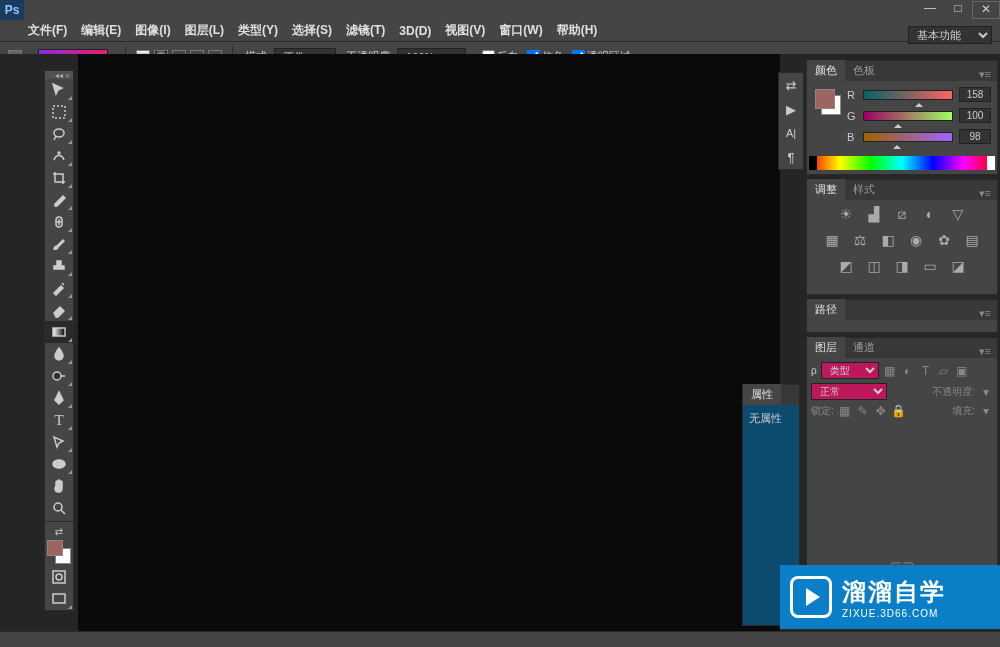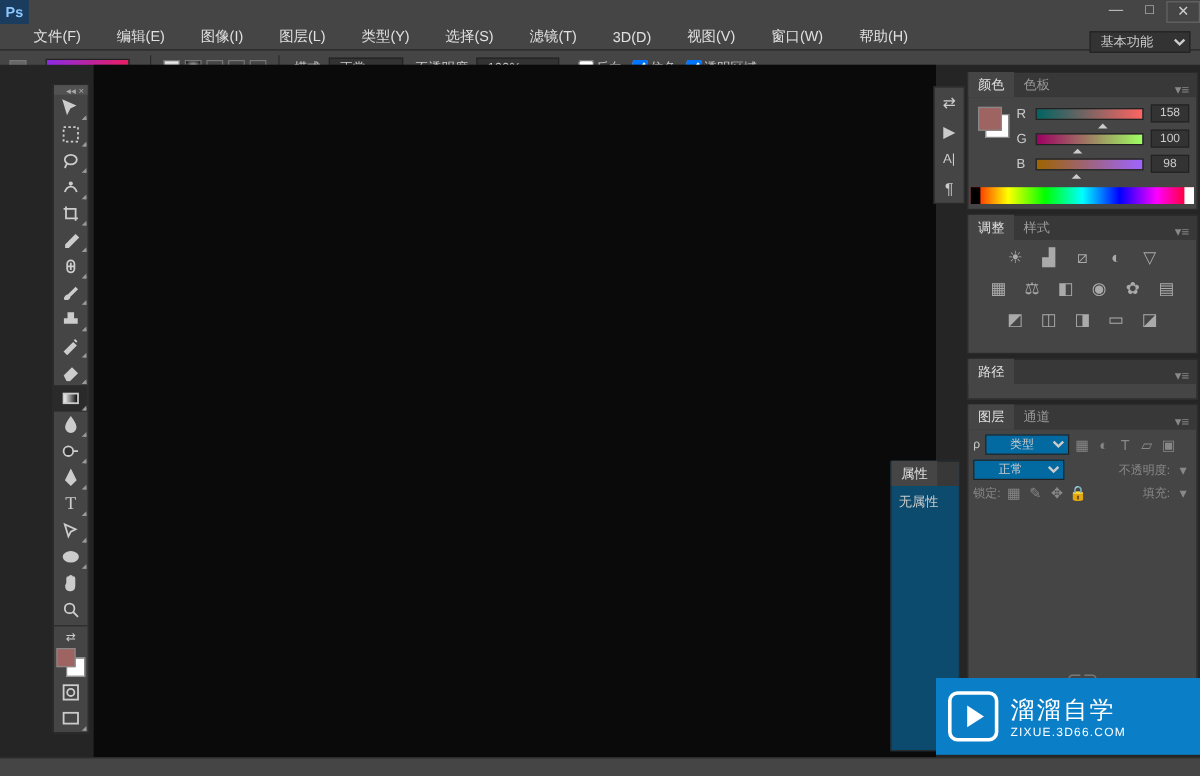--- a/index.html
+++ b/index.html
@@ -6,21 +6,21 @@
 body { background: #000; width: 1000px; height: 647px; overflow: hidden; position: relative; color: #ccc; font-size: 11px; }
 
 
 .titlebar { height: 20px; background: #454545; display: flex; align-items: center; justify-content: space-between; gap: 48px; }
 .ps-logo { width: 24px; height: 20px; background: #1a3c5e; color: #8dc7ff; font-weight: bold; font-size: 12px; text-align: center; line-height: 20px; }
 .win-controls { display: flex; }
 .win-btn { width: 28px; height: 18px; color: #ccc; text-align: center; cursor: pointer; font-size: 12px; line-height: 14px; }
 .win-btn.close { border: 1px solid #666; }
 
 
-.menubar { height: 22px; background: #454545; display: flex; align-items: center; padding-left: 28px; gap: 30px; border-bottom: 1px solid #2a2a2a;}
+.menubar { height: 22px; background: #454545; display: flex; align-items: center; padding-left: 28px; gap: 14px; border-bottom: 1px solid #2a2a2a; font-weight: bold;}
 .menu-item { color: #e0e0e0; font-size: 12px; cursor: pointer; }
 
 
 .optionsbar { height: 30px; background: #454545; display: flex; align-items: center; padding: 0 6px; border-bottom: 1px solid #2a2a2a; }
 .opt-gradient-preview { width: 70px; height: 16px; background: linear-gradient(to right, #8a2be2, #e91e63); border: 1px solid #222; margin: 0 4px; }
 .opt-icon { width: 14px; height: 14px; border: 1px solid #777; margin: 0 2px; display: inline-block; }
 .opt-label { margin: 0 4px; }
 .opt-select { background: #333; border: 1px solid #222; color: #ccc; padding: 1px 14px 1px 4px; font-size: 11px; }
 .opt-check { margin: 0 2px 0 8px; }
 .opt-sep { width: 1px; height: 22px; background: #2a2a2a; margin: 0 8px; }
@@ -70,37 +70,37 @@
 
 
 .adj-body { padding: 6px 8px 10px; }
 .adj-title { font-size: 11px; margin-bottom: 8px; }
 .adj-row { display: flex; gap: 10px; justify-content: center; margin-bottom: 8px; }
 .adj-icon { width: 18px; height: 18px; color: #aaa; font-size: 14px; cursor: pointer; text-align: center; }
 
 
 .layers-body { padding: 4px; }
 .layers-row { display: flex; align-items: center; gap: 4px; margin-bottom: 4px; }
-.mini-select { background: #0369a1; border: 1px solid #222; color: #ccc; padding: 1px 12px 1px 16px; font-size: 10px; }
+.mini-select { background: #be185d; border: 1px solid #222; color: #ccc; padding: 1px 12px 1px 4px; font-size: 10px; }
 .mini-icon { width: 14px; height: 14px; color: #888; font-size: 12px; display: inline-flex; align-items: center; justify-content: center; }
 
 
 .sidetabs { position: absolute; right: 196px; top: 72px; width: 26px; background: #454545; border: 1px solid #2a2a2a; }
 .sidetab { height: 24px; display: flex; align-items: center; justify-content: center; color: #ccc; font-size: 13px; cursor: pointer; }
 
 
 .props-panel { position: absolute; right: 200px; top: 384px; width: 58px; background: #0c4a6e; border: 1px solid #2a2a2a; }
 .props-panel .ptab { font-size: 11px; }
 
 
 .watermark { position: absolute; right: 0; bottom: 18px; width: 220px; height: 64px; background: #0a7ec7; display: flex; align-items: center; padding: 6px 10px; gap: 10px; }
 .wm-play { width: 42px; height: 42px; border: 3px solid #fff; border-radius: 8px; display: flex; align-items: center; justify-content: center; }
 .wm-play::after { content:''; border-left: 14px solid #fff; border-top: 9px solid transparent; border-bottom: 9px solid transparent; margin-left: 4px; }
 .wm-text { color: #fff; }
-.wm-text .cn { font-size: 20px; font-weight: normal; letter-spacing: 2px; }
+.wm-text .cn { font-size: 24px; font-weight: bold; letter-spacing: 2px; }
 .wm-text .en { font-size: 10px; letter-spacing: 1px; }
 
 .bottombar { position: absolute; left: 0; right: 0; bottom: 0; height: 16px; background: #454545; border-top: 1px solid #2a2a2a; }
 </style>
 </head>
 <body>
 
 <div class="titlebar">
   <div class="ps-logo">Ps</div>
   <div class="win-controls">

